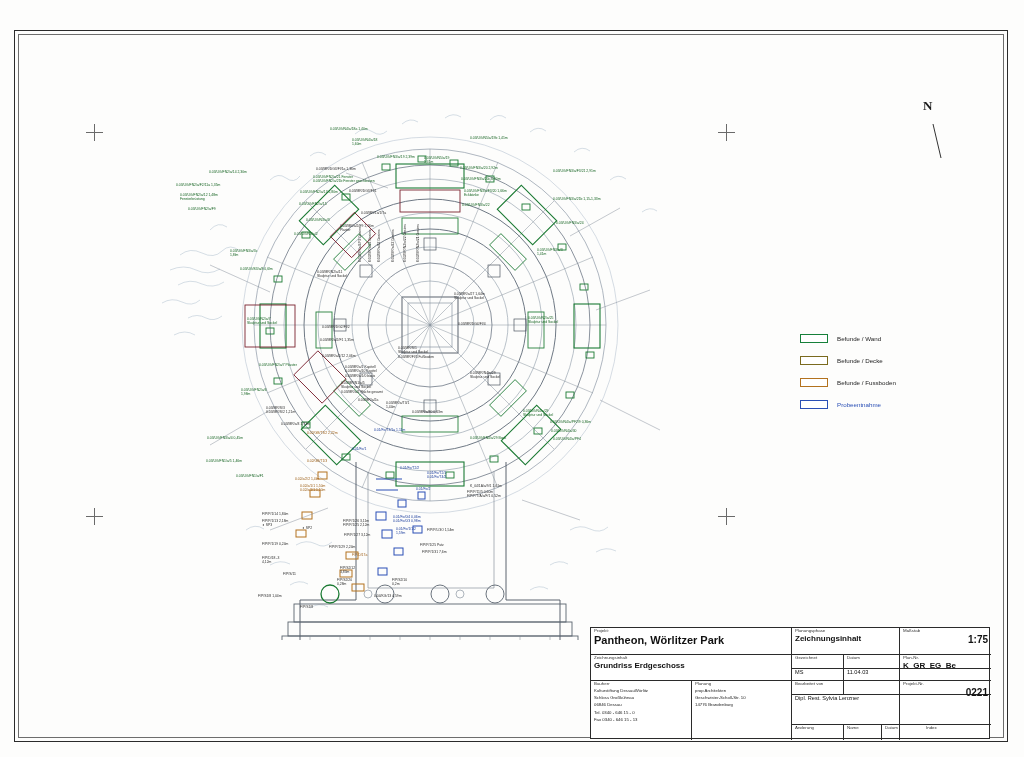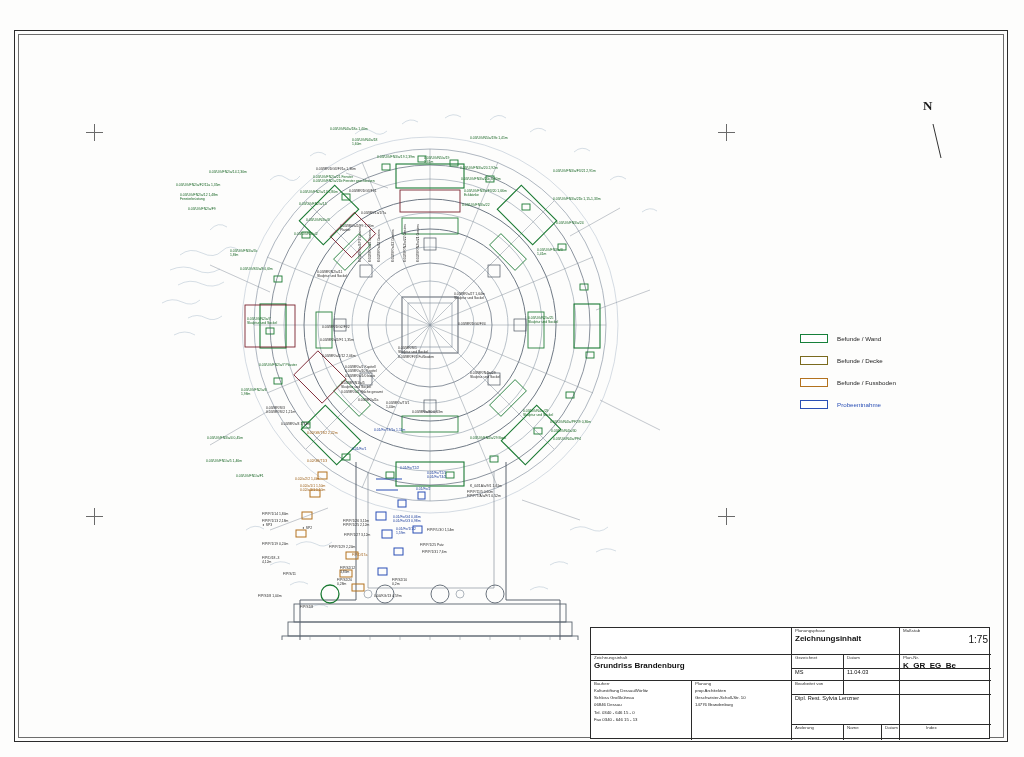--- a/index.html
+++ b/index.html
@@ -173,21 +173,21 @@
   }
   .tb-val.med {
     font-size: 8px;
   }
   .tb-val.sm {
     font-size: 5.6px;
     font-weight: normal;
   }
   .tb-val.num {
     font-size: 10px;
-    font-weight: normal;
+    font-weight: bold;
     text-align: right;
   }
   .tb-multiline {
     font-size: 4.3px;
     line-height: 1.45;
     white-space: pre-line;
     color: #222;
   }
 </style>
 </head>
@@ -567,23 +567,27 @@
       <div class="tb-line-v" style="left:252px; top:26px; height:40px;"></div>
       <div class="tb-line-v" style="left:290px; top:96px; height:16px;"></div>
       <div class="tb-line-v" style="left:252px; top:96px; height:16px;"></div>
 
       <div class="tb-line-h" style="left:0;   top:26px; width:400px;"></div>
       <div class="tb-line-h" style="left:0;   top:52px; width:400px;"></div>
       <div class="tb-line-h" style="left:200px; top:40px; width:200px;"></div>
       <div class="tb-line-h" style="left:200px; top:66px; width:200px;"></div>
       <div class="tb-line-h" style="left:200px; top:96px; width:200px;"></div>
 
+      <div class="tb-cell" style="left:0; top:0; width:200px; height:26px;">
+        <span class="tb-key">Projekt:</span>
+        <span class="tb-val big">Pantheon, Wörlitzer Park</span>
+      </div>
       <div class="tb-cell" style="left:0; top:27px; width:200px; height:25px;">
         <span class="tb-key">Zeichnungsinhalt</span>
-        <span class="tb-val med">Grundriss Brandenburg</span>
+        <span class="tb-val med">Grundriss Erdgeschoss</span>
       </div>
       <div class="tb-cell" style="left:0; top:53px; width:100px; height:59px;">
         <span class="tb-key">Bauherr</span>
         <span class="tb-multiline">Kulturstiftung DessauWörlitz
 Schloss Großkühnau
 06846 Dessau
 Tel. 0340 - 646 15 - 0
 Fax 0340 - 646 15 - 13</span>
       </div>
       <div class="tb-cell" style="left:101px; top:53px; width:99px; height:59px;">
@@ -629,16 +633,20 @@
       </div>
 
       <div class="tb-cell" style="left:309px; top:0; width:91px; height:26px;">
         <span class="tb-key">Maßstab</span>
         <span class="tb-val num">1:75</span>
       </div>
       <div class="tb-cell" style="left:309px; top:27px; width:91px; height:25px;">
         <span class="tb-key">Plan-Nr.</span>
         <span class="tb-val med">K_GR_EG_Be</span>
       </div>
+      <div class="tb-cell" style="left:309px; top:53px; width:91px; height:43px;">
+        <span class="tb-key">Projekt-Nr.</span>
+        <span class="tb-val num">0221</span>
+      </div>
     </div>
   </div>
 
 </div>
 
 </body></html>

